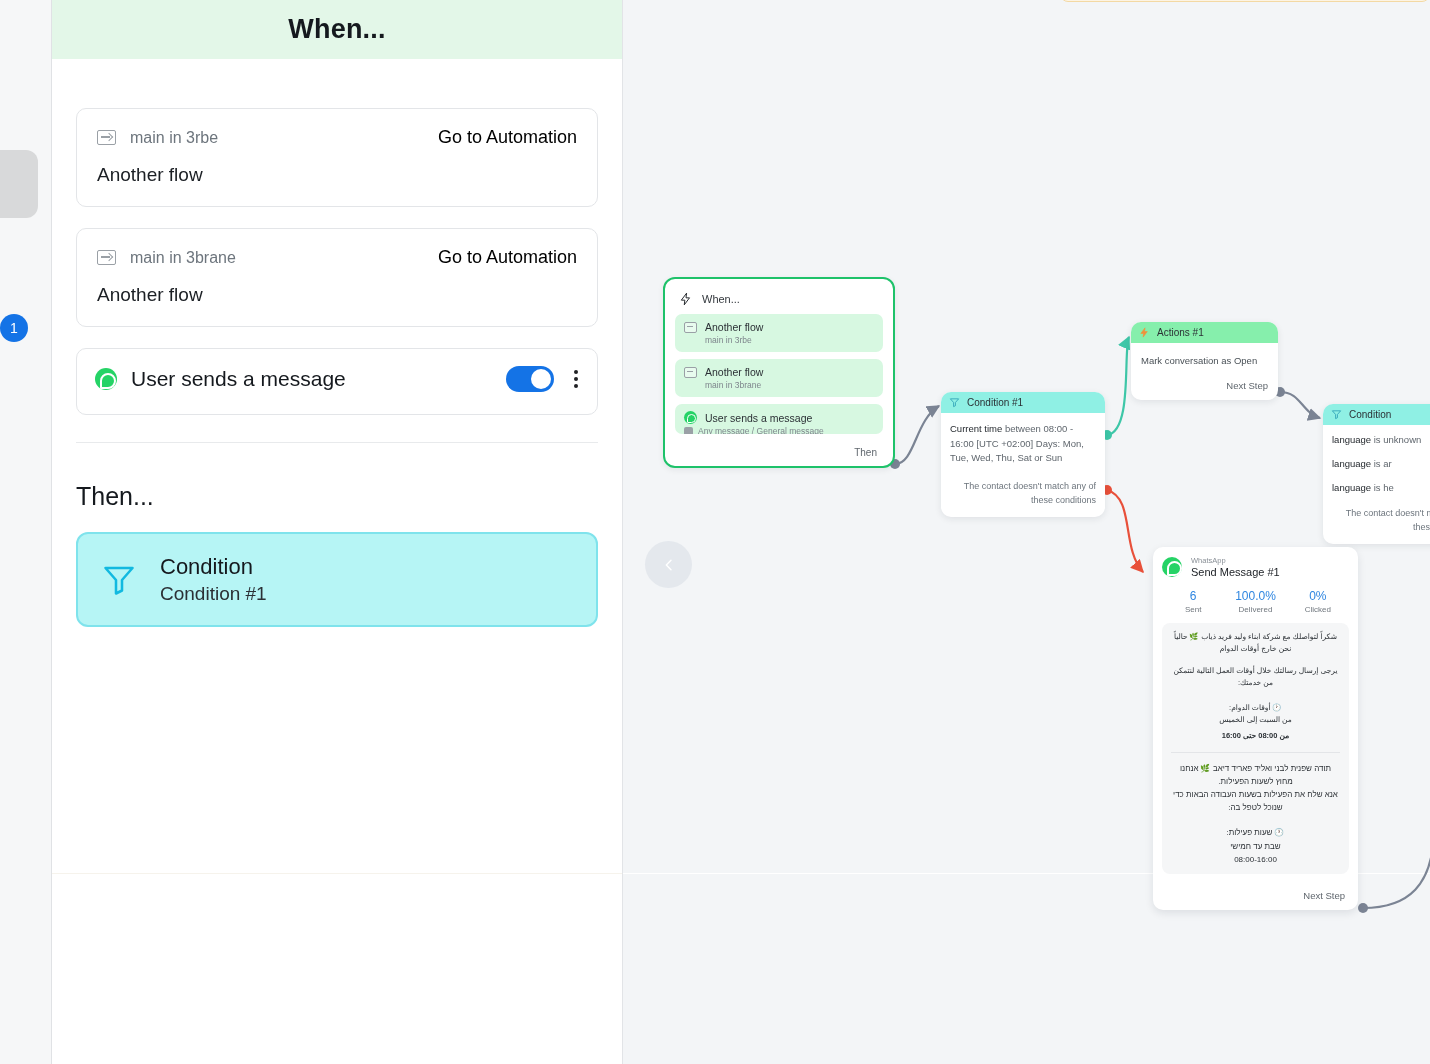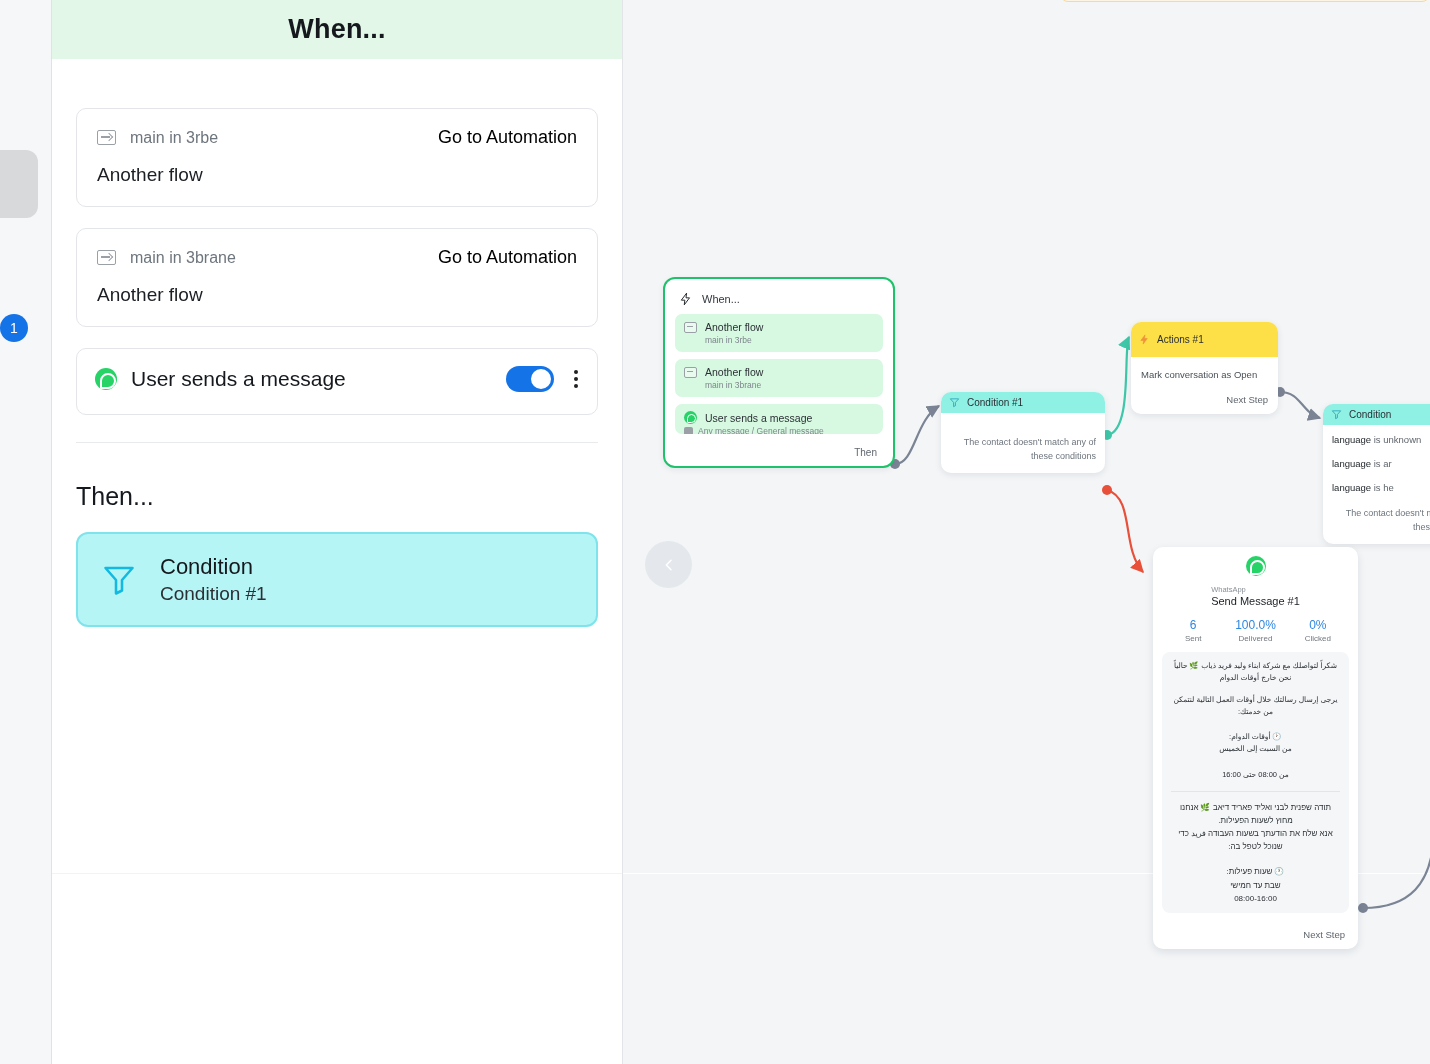--- a/index.html
+++ b/index.html
@@ -191,21 +191,21 @@
     font-size: 9px; color: #6d757d; text-align: right; line-height: 1.5; margin-top: 14px;
   }
 
   
   .n-actions {
     left: 508px; top: 322px; width: 147px;
     background: #fff; border-radius: 10px; overflow: hidden;
     box-shadow: 0 2px 7px rgba(20,30,45,.09);
   }
   .n-head-amber {
-    background: #fde047; padding: 12px 8px; display: flex; align-items: center; gap: 7px;
+    background: #86efac; padding: 5px 8px; display: flex; align-items: center; gap: 7px;
   }
   .n-head-amber span { font-size: 10px; color: #2b3035; }
   .n-action-line { font-size: 9.5px; color: #4a5157; padding: 12px 10px 0 10px; }
   .n-next { font-size: 9.5px; color: #5f666d; text-align: right; padding: 14px 10px 9px 0; }
 
   
   .n-cond2 {
     left: 700px; top: 404px; width: 164px;
     background: #fff; border-radius: 10px; overflow: hidden;
     box-shadow: 0 2px 7px rgba(20,30,45,.09);
@@ -213,21 +213,21 @@
   .n-list-line { font-size: 9.5px; color: #1f2429; margin-bottom: 13px; }
   .n-list-line .val { color: #5f666d; }
 
   
   .n-send {
     left: 530px; top: 547px; width: 205px;
     background: #fff; border-radius: 10px;
     box-shadow: 0 3px 9px rgba(20,30,45,.10);
     padding: 9px 9px 0 9px;
   }
-  .send-head { display: flex; align-items: center; gap: 9px; flex-direction: column; }
+  .send-head { display: flex; align-items: center; gap: 9px; }
   .wa-big {
     width: 20px; height: 20px; border-radius: 50%; background: #25d366; flex: none; position: relative;
   }
   .wa-big:after {
     content: ""; position: absolute; left: 4.5px; top: 4px; width: 11px; height: 11px;
     border: 2px solid #fff; border-radius: 50%; border-bottom-left-radius: 1px;
   }
   .send-chan { font-size: 7.5px; color: #8a9097; }
   .send-title { font-size: 11px; color: #1b1f24; margin-top: 1px; }
   .stats { display: flex; margin: 11px 0 9px 0; }
@@ -390,20 +390,24 @@
     </div>
 
     <div class="node n-cond1">
       <div class="n-head-cyan">
         <svg width="11" height="11" viewBox="0 0 24 24" fill="none">
           <path d="M3 4h18l-7 8v7l-4 2v-9L3 4z" stroke="#2a9fb5" stroke-width="1.8" stroke-linejoin="round"></path>
         </svg>
         <span>Condition #1</span>
       </div>
       <div class="n-body">
+        <div class="n-cond-text">
+          <span class="lbl">Current time</span>
+          <span class="val">between 08:00 - 16:00 [UTC +02:00] Days: Mon, Tue, Wed, Thu, Sat or Sun</span>
+        </div>
         <div class="n-else">The contact doesn't match any of these conditions</div>
       </div>
     </div>
 
     <div class="node n-actions">
       <div class="n-head-amber">
         <svg width="11" height="11" viewBox="0 0 24 24">
           <path d="M13 2 L4 14h6l-1 8 9-12h-6l1-8z" fill="#f0913c" stroke="#f0913c" stroke-width="1.4" stroke-linejoin="round"></path>
         </svg>
         <span>Actions #1</span>
@@ -458,26 +462,26 @@
           <div class="stat-v">0%</div>
           <div class="stat-l">Clicked</div>
         </div>
       </div>
 
       <div class="bubble">
         <div class="rtl ar">شكراً لتواصلك مع شركة ابناء وليد فريد ذياب 🌿 حالياً نحن خارج أوقات الدوام</div>
         <div class="rtl ar">يرجى إرسال رسالتك خلال أوقات العمل التالية لنتمكن من خدمتك:</div>
         <div class="rtl ar" style="margin-top:12px;">🕐 أوقات الدوام:</div>
         <div class="rtl ar" style="margin-top:0;">من السبت إلى الخميس</div>
-        <div class="rtl ar" style="margin-top:14px;">من 08:00 حتى 16:00</div>
+        <div class="rtl ar" style="margin-top:4px;font-weight:bold;">من 08:00 حتى 16:00</div>
 
         <div class="bub-sep"></div>
 
         <div class="rtl">תודה שפנית לבני ואליד פאריד דיאב 🌿 אנחנו מחוץ לשעות הפעילות.</div>
-        <div class="rtl" style="margin-top:0;">אנא שלח את הודעתך בשעות העבודה فريد כדי שנוכל לטפל בה:</div>
+        <div class="rtl" style="margin-top:0;">אנא שלח את הפעילות בשעות העבודה הבאות כדי שנוכל לטפל בה:</div>
         <div class="rtl" style="margin-top:12px;">🕐 שעות פעילות:</div>
         <div class="rtl" style="margin-top:0;">שבת עד חמישי</div>
         <div class="rtl" style="margin-top:0;">08:00-16:00</div>
       </div>
 
       <div class="send-next">Next Step</div>
     </div>
 
   </div>
 </div>

